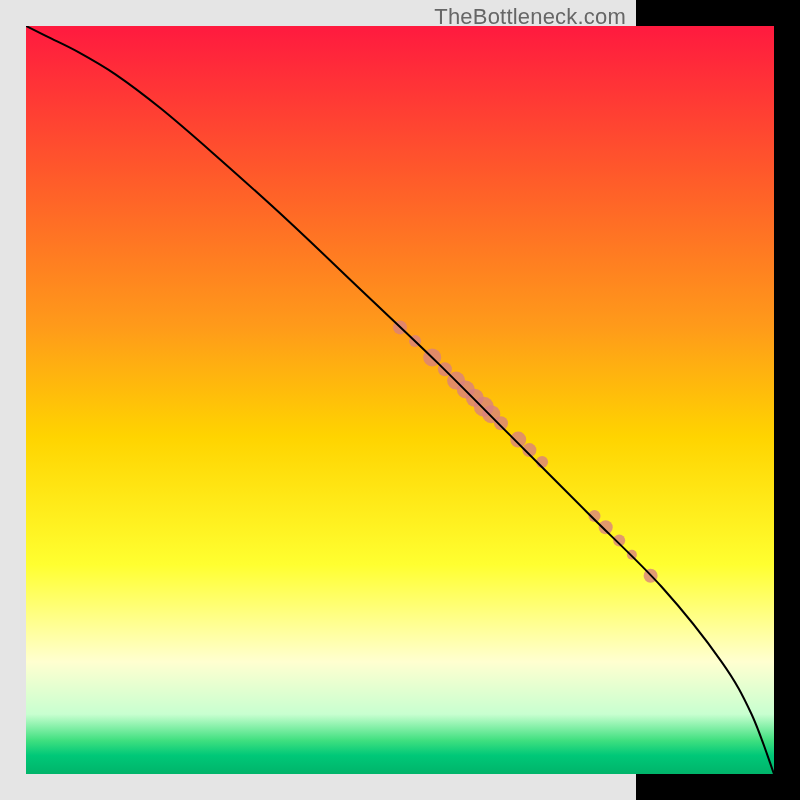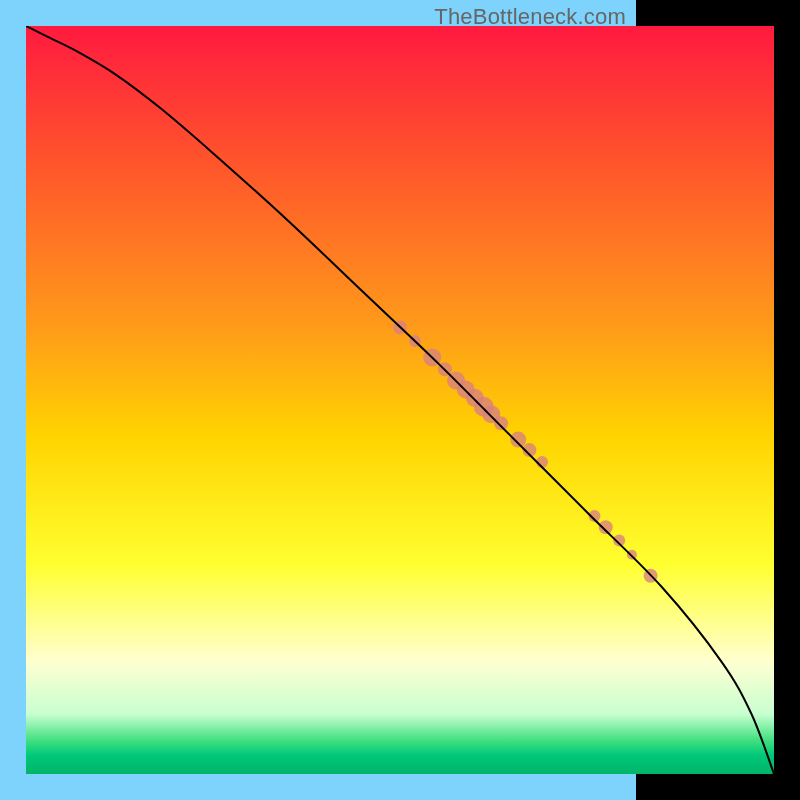--- a/index.html
+++ b/index.html
@@ -8,21 +8,21 @@
     width: 800px;
     height: 800px;
     overflow: hidden;
     background: #000;
     font-family: Arial, Helvetica, sans-serif;
   }
   .frame {
     position: relative;
     width: 636px;
     height: 800px;
-    background: #7dd3fc;
+    background: #e5e5e5;
   }
   .watermark {
     position: absolute;
     top: 4px;
     right: 10px;
     color: #666;
     font-size: 22px;
     font-weight: 500;
     letter-spacing: 0.2px;
     z-index: 10;

